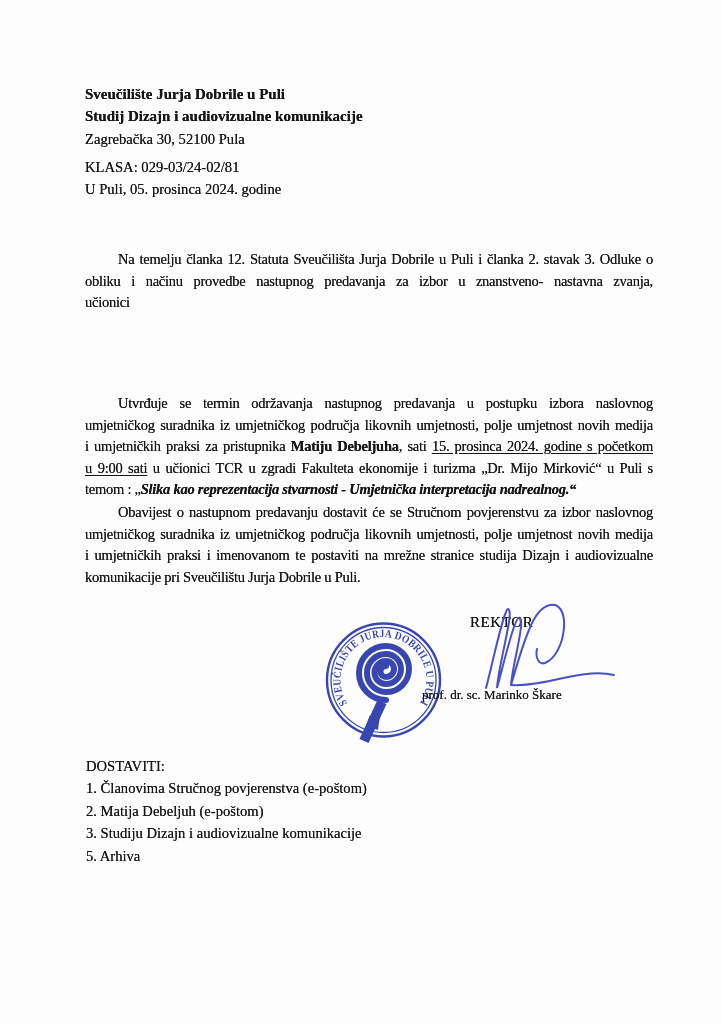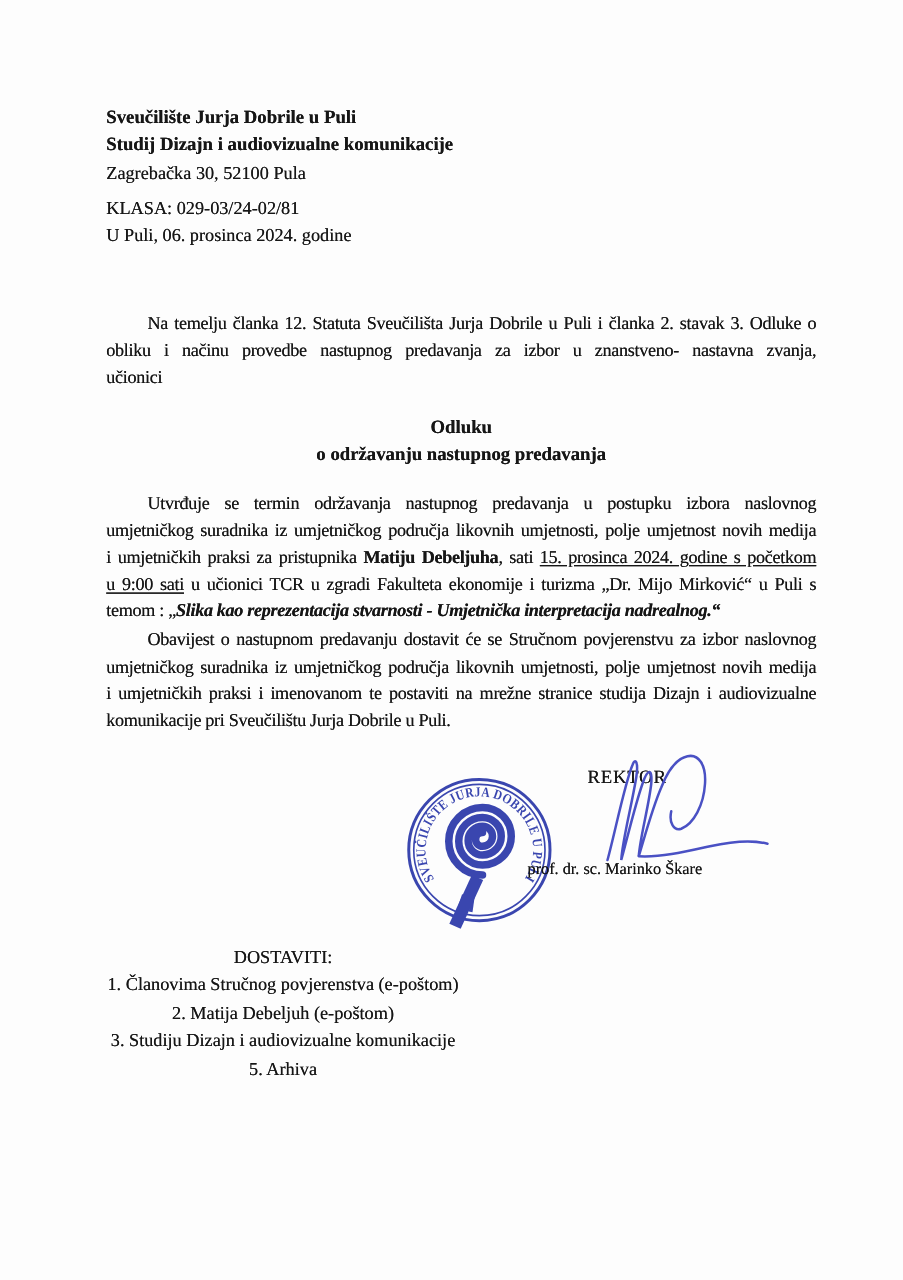--- a/index.html
+++ b/index.html
@@ -38,33 +38,29 @@
 <div class="page">
 
   <div class="block hdr" style="top:83px;">
     <div>Sveučilište Jurja Dobrile u Puli</div>
     <div>Studij Dizajn i audiovizualne komunikacije</div>
     <div style="font-weight:normal;font-size:14.6px;text-shadow:0 0 0.35px rgba(20,20,20,.85);">Zagrebačka 30, 52100 Pula</div>
   </div>
 
   <div class="block ref txt" style="top:156px;letter-spacing:0;">
     <div>KLASA: 029-03/24-02/81</div>
-    <div>U Puli, 06. prosinca 2024. godine</div>
+    <div>U Puli, 05. prosinca 2024. godine</div>
   </div>
 
   <div class="block txt" style="top:249px;">
     <div class="jline indent">Na temelju članka 12. Statuta Sveučilišta Jurja Dobrile u Puli i članka 2. stavak 3. Odluke o</div>
     <div class="jline">obliku i načinu provedbe nastupnog predavanja za izbor u znanstveno- nastavna zvanja,</div>
     <div class="jlast">učionici</div>
   </div>
 
-  <div class="block ttl" style="top:332px;">
-    <div>Odluku</div>
-    <div>o održavanju nastupnog predavanja</div>
-  </div>
 
   <div class="block txt" style="top:393px;">
     <div class="jline indent">Utvrđuje se termin održavanja nastupnog predavanja u postupku izbora naslovnog</div>
     <div class="jline">umjetničkog suradnika iz umjetničkog područja likovnih umjetnosti, polje umjetnost novih medija</div>
     <div class="jline"><span>i umjetničkih praksi za pristupnika </span><span class="b">Matiju Debeljuha</span><span>, sati </span><span class="u">15. prosinca 2024. godine s početkom</span></div>
     <div class="jline"><span class="u">u 9:00 sati</span><span> u učionici TCR u zgradi Fakulteta ekonomije i turizma „Dr. Mijo Mirković“ u Puli s</span></div>
     <div class="jlast"><span>temom : „</span><span class="bi">Slika kao reprezentacija stvarnosti - Umjetnička interpretacija nadrealnog.“</span></div>
   </div>
 
   <div class="block txt" style="top:502px;">
@@ -102,21 +98,21 @@
       <path d="M 38 88 C 44 66 52 26 58 12 C 60 6 63 9 61 22 C 57 46 50 72 49 88
                C 53 74 60 44 66 27 C 70 15 74 14 73 27 C 71 45 64 70 63 85
                C 67 72 74 46 81 30 C 86 17 93 7 102 5 C 111 3 117 12 116 27
                C 115 44 107 59 97 63 C 91 65 87 58 89 49"></path>
       <path d="M 63 85 C 82 86 102 81 120 77 C 138 73 155 72 166 75"></path>
     </g>
   </svg>
 
   <div class="signame txt" style="letter-spacing:0;">prof. dr. sc. Marinko Škare</div>
 
-  <div class="dostaviti txt" style="letter-spacing:0;text-align:center;">
+  <div class="dostaviti txt" style="letter-spacing:0;">
     <div>DOSTAVITI:</div>
     <div>1. Članovima Stručnog povjerenstva (e-poštom)</div>
     <div>2. Matija Debeljuh (e-poštom)</div>
     <div>3. Studiju Dizajn i audiovizualne komunikacije</div>
     <div>5. Arhiva</div>
   </div>
 
 </div>
 
 </body></html>

